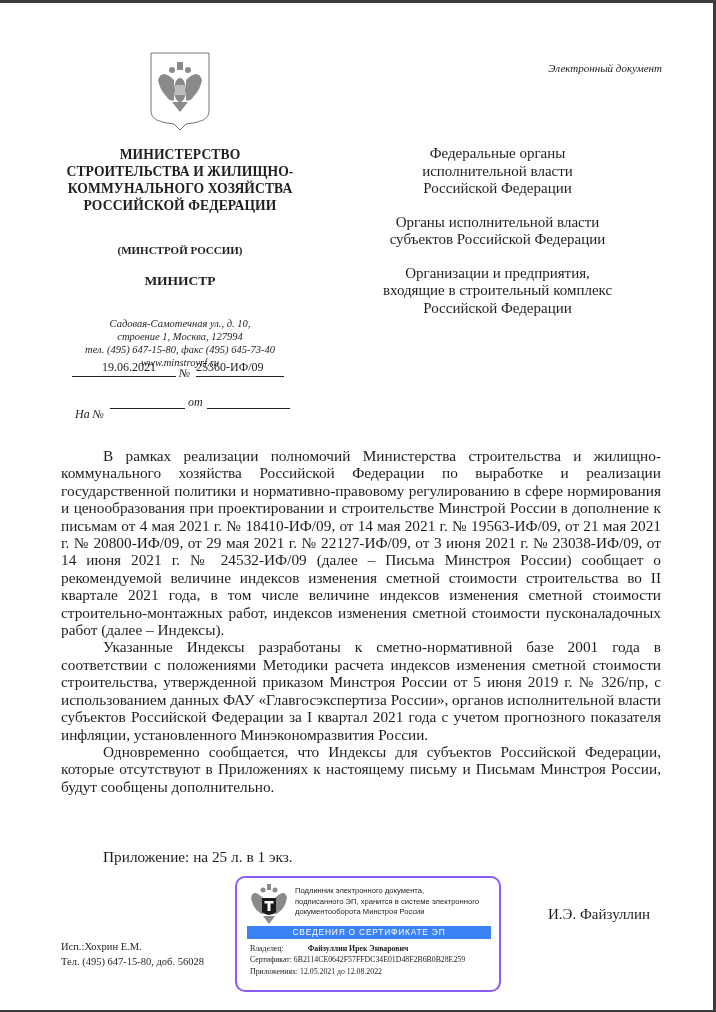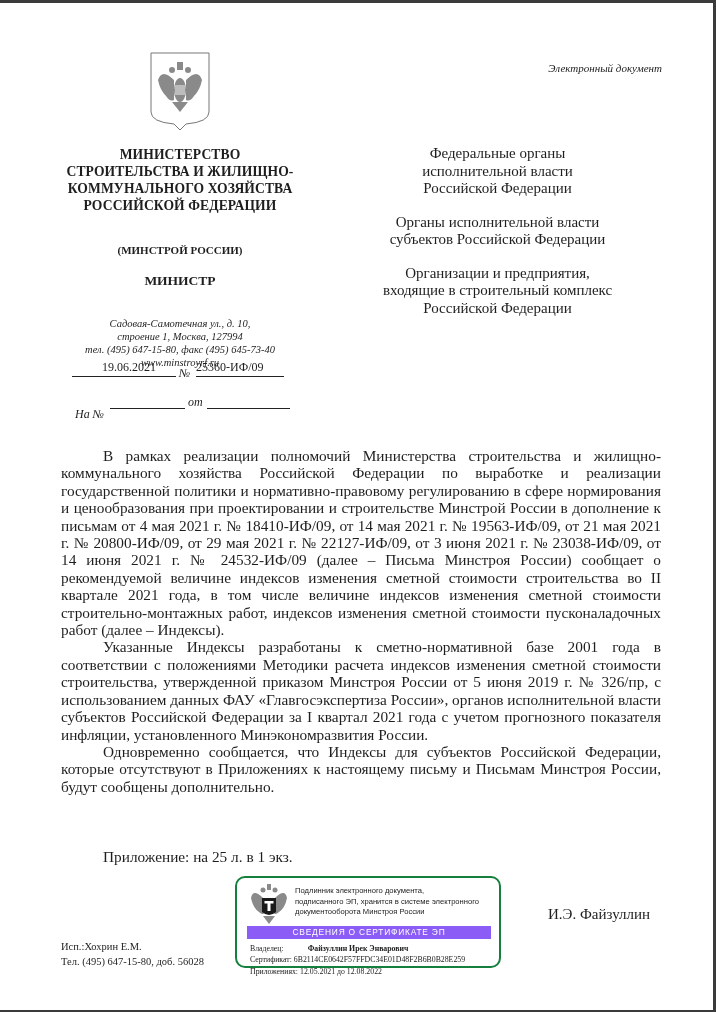--- a/index.html
+++ b/index.html
@@ -63,32 +63,32 @@
     position: absolute; left: 61px; top: 447px; width: 600px;
     font-size: 15.3px; line-height: 17.4px; text-align: justify;
   }
   .body-text p { margin: 0; text-indent: 42px; }
   .attachment {
     position: absolute; left: 103px; top: 848px;
     font-size: 15.3px;
   }
 
   .stamp {
-    position: absolute; left: 235px; top: 876px; width: 266px; height: 92px;
-    border: 2px solid #15803d; border-radius: 10px; box-sizing: border-box;
+    position: absolute; left: 235px; top: 876px; width: 266px; height: 116px;
+    border: 2px solid #8b5cf6; border-radius: 10px; box-sizing: border-box;
     font-family: "Liberation Sans", sans-serif;
   }
   .stamp-emblem { position: absolute; left: 12px; top: 4px; width: 40px; height: 44px; }
   .stamp-note {
     position: absolute; left: 58px; top: 8px; width: 205px;
     font-size: 7.6px; line-height: 10.5px; color: #222;
   }
   .stamp-band {
     position: absolute; left: 10px; top: 48px; width: 244px; height: 13px;
-    background: #8b5cf6; color: #ffffff; text-align: center;
+    background: #3b82f6; color: #ffffff; text-align: center;
     font-size: 8.4px; line-height: 13px; letter-spacing: 0.8px;
   }
   .stamp-rows {
     position: absolute; left: 13px; top: 65px; width: 250px;
     font-family: "Liberation Serif", serif; font-size: 7.8px; line-height: 11.4px; color: #222;
   }
   .stamp-row span.k { display: inline-block; }
   .stamp-owner-name { font-weight: bold; margin-left: 22px; }
 
   .signer {

